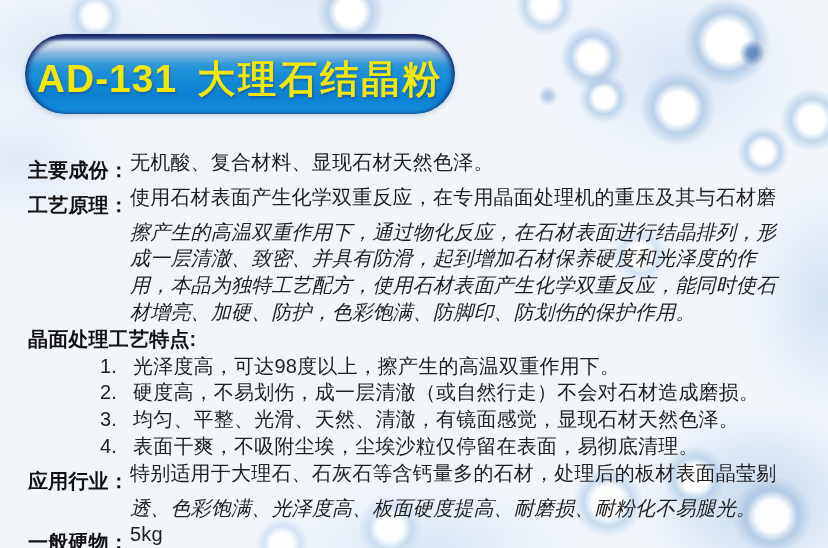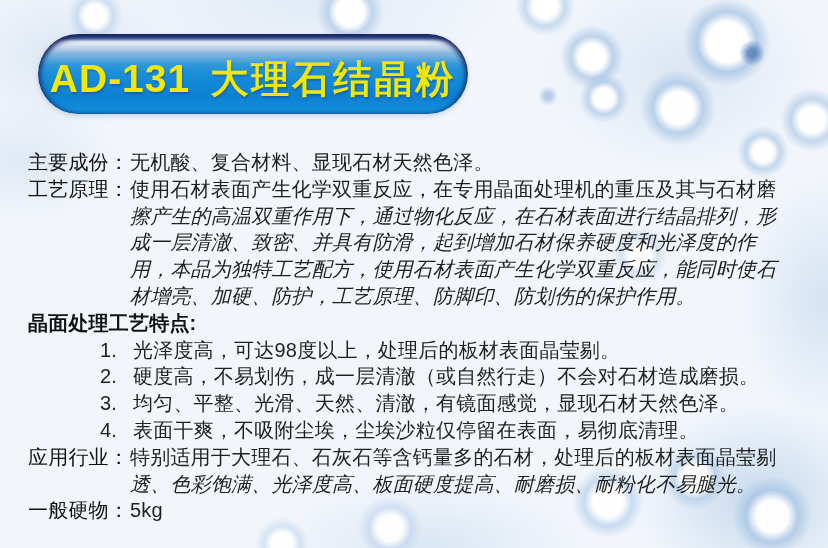--- a/index.html
+++ b/index.html
@@ -37,21 +37,21 @@
       radial-gradient(ellipse 160px 110px at 60px 55px, rgba(203,218,238,.55), rgba(203,218,238,0) 70%),
       radial-gradient(ellipse 200px 150px at 680px 70px, rgba(198,215,238,.5), rgba(198,215,238,0) 70%),
       radial-gradient(ellipse 120px 180px at 824px 300px, rgba(185,208,234,.5), rgba(185,208,234,0) 70%),
       radial-gradient(ellipse 180px 140px at 760px 500px, rgba(172,199,230,.6), rgba(172,199,230,0) 70%),
       radial-gradient(ellipse 220px 90px at 430px 545px, rgba(190,212,236,.45), rgba(190,212,236,0) 70%),
       radial-gradient(ellipse 140px 90px at 20px 160px, rgba(200,216,238,.45), rgba(200,216,238,0) 70%),
       radial-gradient(ellipse 300px 120px at 300px 0px, rgba(210,224,242,.5), rgba(210,224,242,0) 70%);
   }
   
   .banner{
-    position:absolute;left:38px;top:34px;z-index:2;
+    position:absolute;left:25px;top:34px;z-index:2;
     width:430px;height:80px;box-sizing:border-box;
     border-radius:40px;
     background:
       linear-gradient(180deg, rgba(255,255,255,0) 6%, rgba(235,242,250,.95) 10%, rgba(205,220,238,.9) 16%, rgba(160,196,228,.55) 24%, rgba(255,255,255,0) 38%),
       linear-gradient(180deg, #273a83 0%, #5e7bb0 5%, #a8bedd 10%, #79aad8 20%, #3f9cd9 32%, #1f91d9 46%, #1188d6 62%, #0e80d2 78%, #1189d8 90%, #1691dc 100%);
     box-shadow:
       inset 0 4px 5px rgba(23,37,100,.9),
       inset 3px 0 4px rgba(23,37,100,.55),
       inset -3px 0 4px rgba(23,37,100,.55),
       0 2px 5px rgba(120,150,190,.35);
@@ -66,21 +66,21 @@
   .banner .pname{
     color:#f3e70a;font-size:38px;font-weight:800;letter-spacing:3px;
     text-shadow:1px 2px 2px rgba(25,45,110,.35);
   }
   
   .content{
     position:absolute;left:28px;top:149px;right:6px;z-index:1;
     font-size:20px;line-height:26.8px;color:#1f1f1f;letter-spacing:.2px;
   }
   .line{display:flex;white-space:nowrap;}
-  .lbl{font-weight:normal;width:102px;flex:none;color:#111;}
+  .lbl{font-weight:bold;width:102px;flex:none;color:#111;margin-top:8px;}
   .cont{padding-left:102px;font-style:italic;}
   .heading{font-weight:bold;color:#111;white-space:nowrap;}
   .features{margin:0;padding:0;list-style:none;}
   .feat{display:flex;padding-left:72px;white-space:nowrap;}
   .feat .num{width:33px;flex:none;}
 </style>
 </head>
 <body>
 
 <div class="sheet">
@@ -108,30 +108,30 @@
       <div class="line cont">
           <span class="txt">擦产生的高温双重作用下，通过物化反应，在石材表面进行结晶排列，形</span>
         </div>
       <div class="line cont">
           <span class="txt">成一层清澈、致密、并具有防滑，起到增加石材保养硬度和光泽度的作</span>
         </div>
       <div class="line cont">
           <span class="txt">用，本品为独特工艺配方，使用石材表面产生化学双重反应，能同时使石</span>
         </div>
       <div class="line cont">
-          <span class="txt">材增亮、加硬、防护，工艺原理、防脚印、防划伤的保护作用。</span>
+          <span class="txt">材增亮、加硬、防护，色彩饱满、防脚印、防划伤的保护作用。</span>
         </div>
     </div>
 
     <div class="heading">晶面处理工艺特点:</div>
 
     <div class="features">
       <div class="feat">
         <span class="num">1.</span>
-        <span class="txt">光泽度高，可达98度以上，处理后的板材表面晶莹剔。</span>
+        <span class="txt">光泽度高，可达98度以上，擦产生的高温双重作用下。</span>
       </div>
       <div class="feat">
         <span class="num">2.</span>
         <span class="txt">硬度高，不易划伤，成一层清澈（或自然行走）不会对石材造成磨损。</span>
       </div>
       <div class="feat">
         <span class="num">3.</span>
         <span class="txt">均匀、平整、光滑、天然、清澈，有镜面感觉，显现石材天然色泽。</span>
       </div>
       <div class="feat">

